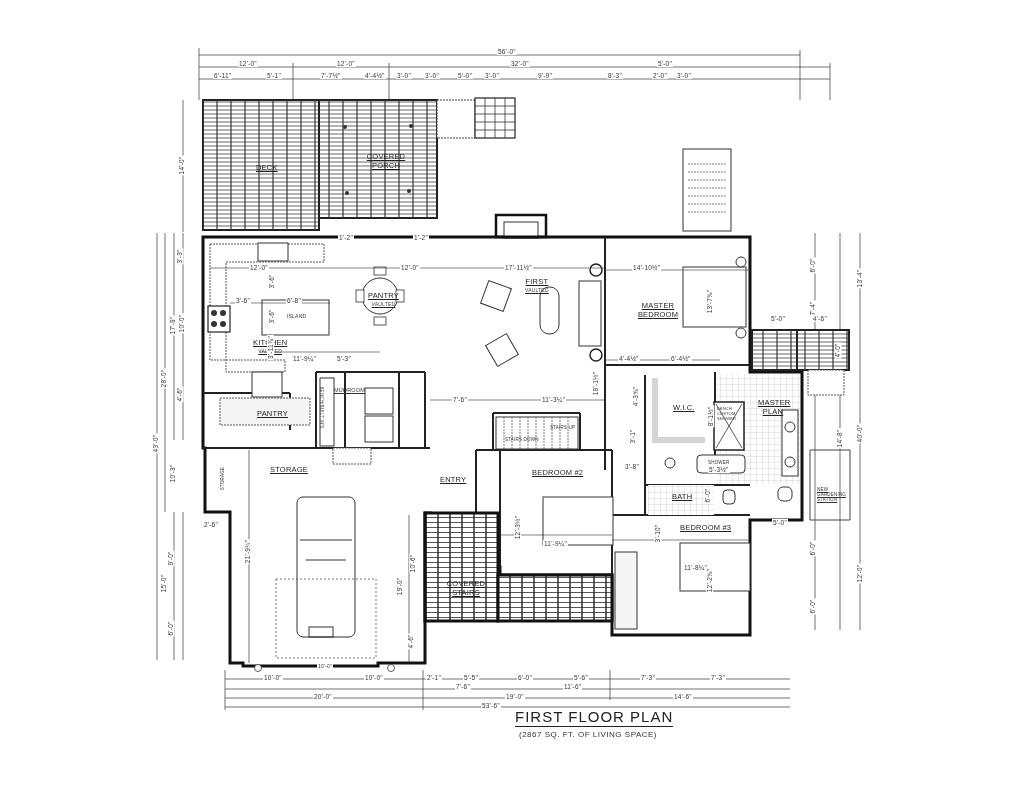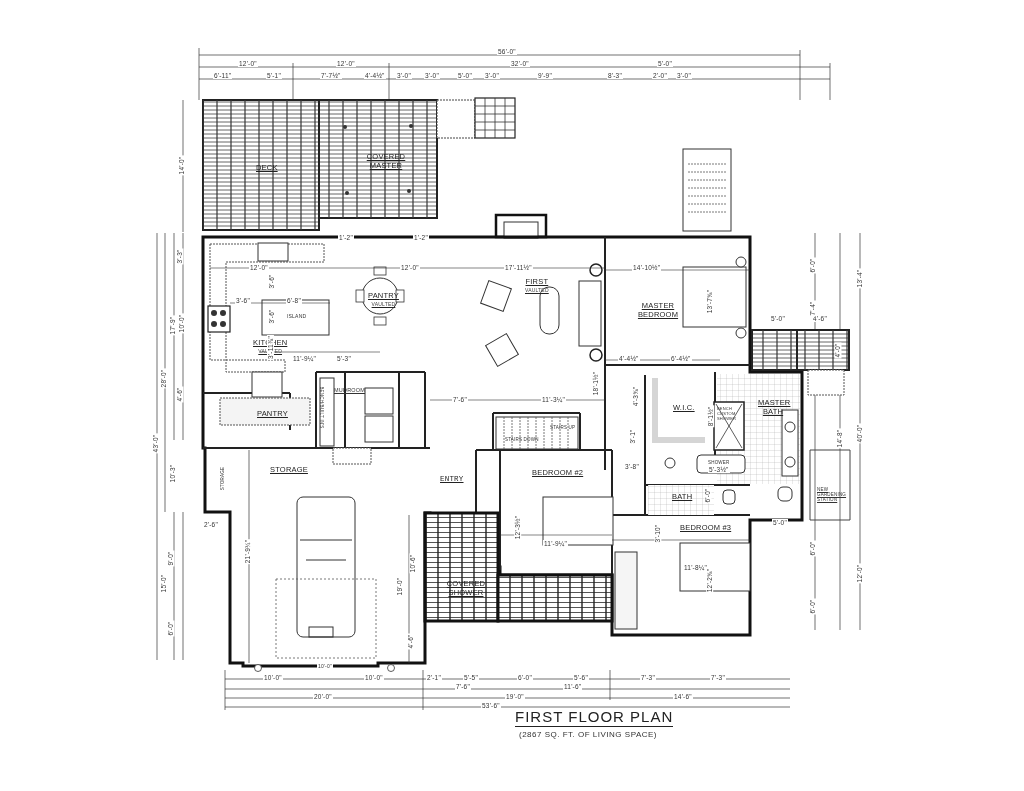--- a/index.html
+++ b/index.html
@@ -248,46 +248,46 @@
 <div class="lbl dim" style="left:396px;top:72px;">3'-0"</div>
 <div class="lbl dim" style="left:424px;top:72px;">3'-0"</div>
 <div class="lbl dim" style="left:457px;top:72px;">5'-0"</div>
 <div class="lbl dim" style="left:484px;top:72px;">3'-0"</div>
 <div class="lbl dim" style="left:537px;top:72px;">9'-9"</div>
 <div class="lbl dim" style="left:607px;top:72px;">8'-3"</div>
 <div class="lbl dim" style="left:652px;top:72px;">2'-0"</div>
 <div class="lbl dim" style="left:676px;top:72px;">3'-0"</div>
 
 <div class="lbl room" style="left:256px;top:163px;">DECK</div>
-<div class="lbl room" style="left:366px;top:152px;width:40px;white-space:normal;">COVERED MASTER</div>
+<div class="lbl room" style="left:366px;top:152px;width:40px;white-space:normal;">COVERED PORCH</div>
 <div class="lbl room" style="left:253px;top:338px;">
   <span>KITCHEN</span>
   <span class="sub">VAULTED</span>
 </div>
 <div class="lbl" style="left:287px;top:313px;font-size:5px;">ISLAND</div>
 <div class="lbl room" style="left:368px;top:291px;">
   <span>PANTRY</span>
   <span class="sub">VAULTED</span>
 </div>
 <div class="lbl room" style="left:525px;top:277px;">
   <span>FIRST</span>
   <span class="sub">VAULTED</span>
 </div>
 <div class="lbl room" style="left:637px;top:301px;width:42px;white-space:normal;text-decoration:underline;">MASTER BEDROOM</div>
 <div class="lbl room" style="left:257px;top:409px;">PANTRY</div>
 <div class="lbl" style="left:334px;top:387px;font-size:5.5px;text-decoration:underline;">MUDROOM</div>
 <div class="lbl" style="left:300px;top:405px;font-size:4.5px;transform:rotate(90deg);">BENCH/BUILT IN'S</div>
 <div class="lbl room" style="left:270px;top:465px;">STORAGE</div>
 <div class="lbl" style="left:211px;top:476px;font-size:4.5px;transform:rotate(-90deg);">STORAGE</div>
-<div class="lbl room" style="left:440px;top:475px;font-family:Liberation Mono, monospace;">ENTRY</div>
-<div class="lbl room" style="left:444px;top:579px;width:44px;white-space:normal;">COVERED SHOWER</div>
+<div class="lbl room" style="left:440px;top:475px;">ENTRY</div>
+<div class="lbl room" style="left:444px;top:579px;width:44px;white-space:normal;">COVERED STAIRS</div>
 <div class="lbl room" style="left:532px;top:468px;">BEDROOM #2</div>
 <div class="lbl room" style="left:680px;top:523px;">BEDROOM #3</div>
 <div class="lbl room" style="left:673px;top:403px;">W.I.C.</div>
-<div class="lbl room" style="left:758px;top:398px;width:30px;white-space:normal;">MASTER BATH</div>
+<div class="lbl room" style="left:758px;top:398px;width:30px;white-space:normal;">MASTER PLAN</div>
 <div class="lbl room" style="left:672px;top:492px;">BATH</div>
 <div class="lbl" style="left:505px;top:437px;font-size:4.5px;">STAIRS DOWN</div>
 <div class="lbl" style="left:550px;top:425px;font-size:4.5px;">STAIRS UP</div>
 <div class="lbl" style="left:708px;top:460px;font-size:4.5px;">SHOWER</div>
 <div class="lbl" style="left:717px;top:406px;font-size:4px;width:26px;white-space:normal;">BENCH CUSTOM SHOWER</div>
 <div class="lbl" style="left:817px;top:487px;font-size:4.5px;width:30px;white-space:normal;text-decoration:underline;">NEW GARDENING STATION</div>
 
 <div class="lbl dim" style="left:249px;top:264px;">12'-0"</div>
 <div class="lbl dim" style="left:400px;top:264px;">12'-0"</div>
 <div class="lbl dim" style="left:504px;top:264px;">17'-11½"</div>

